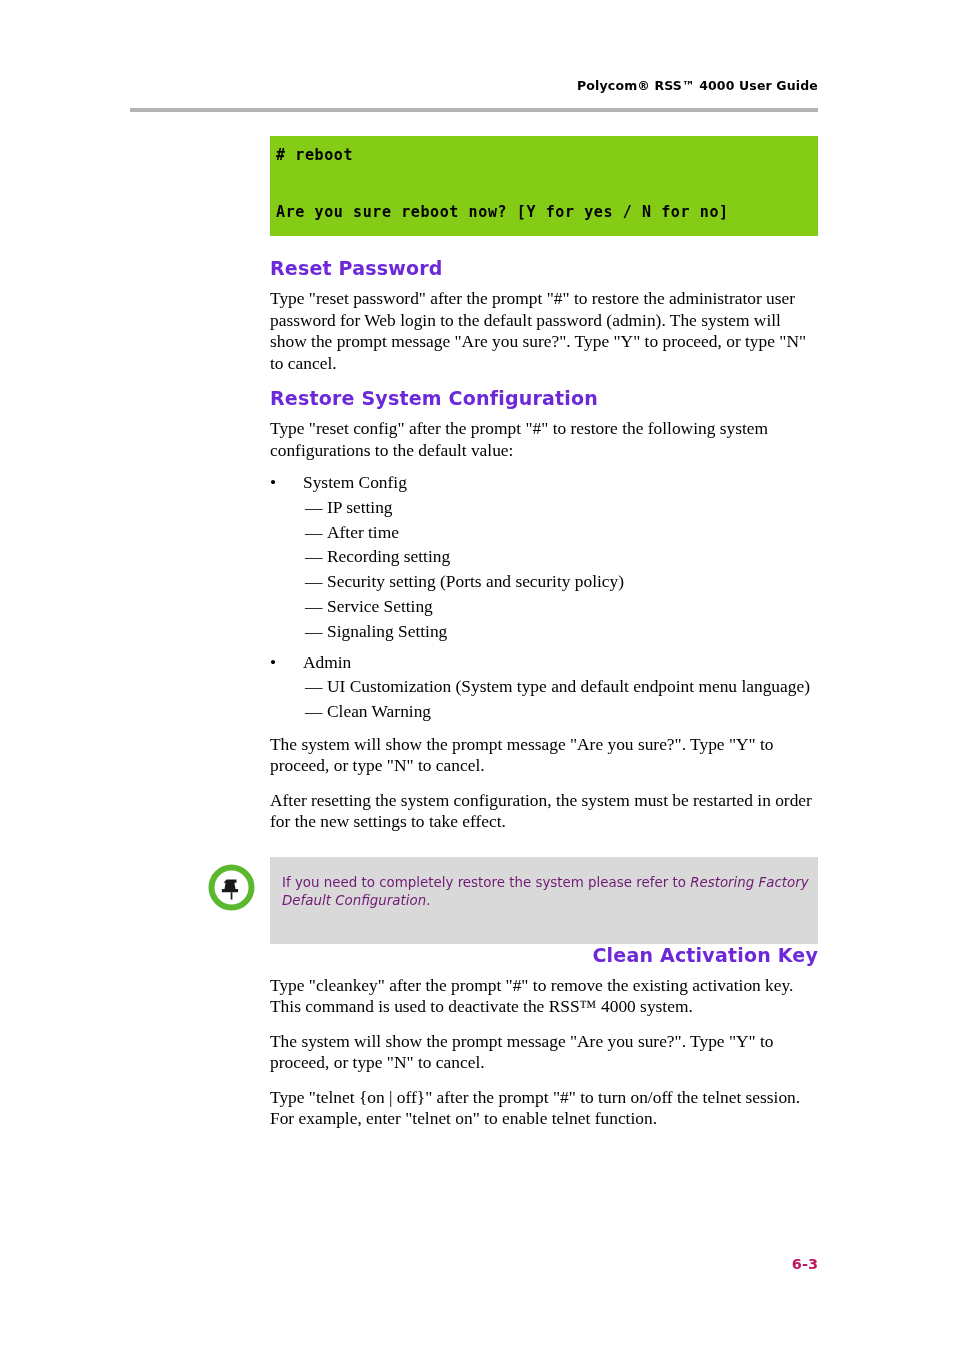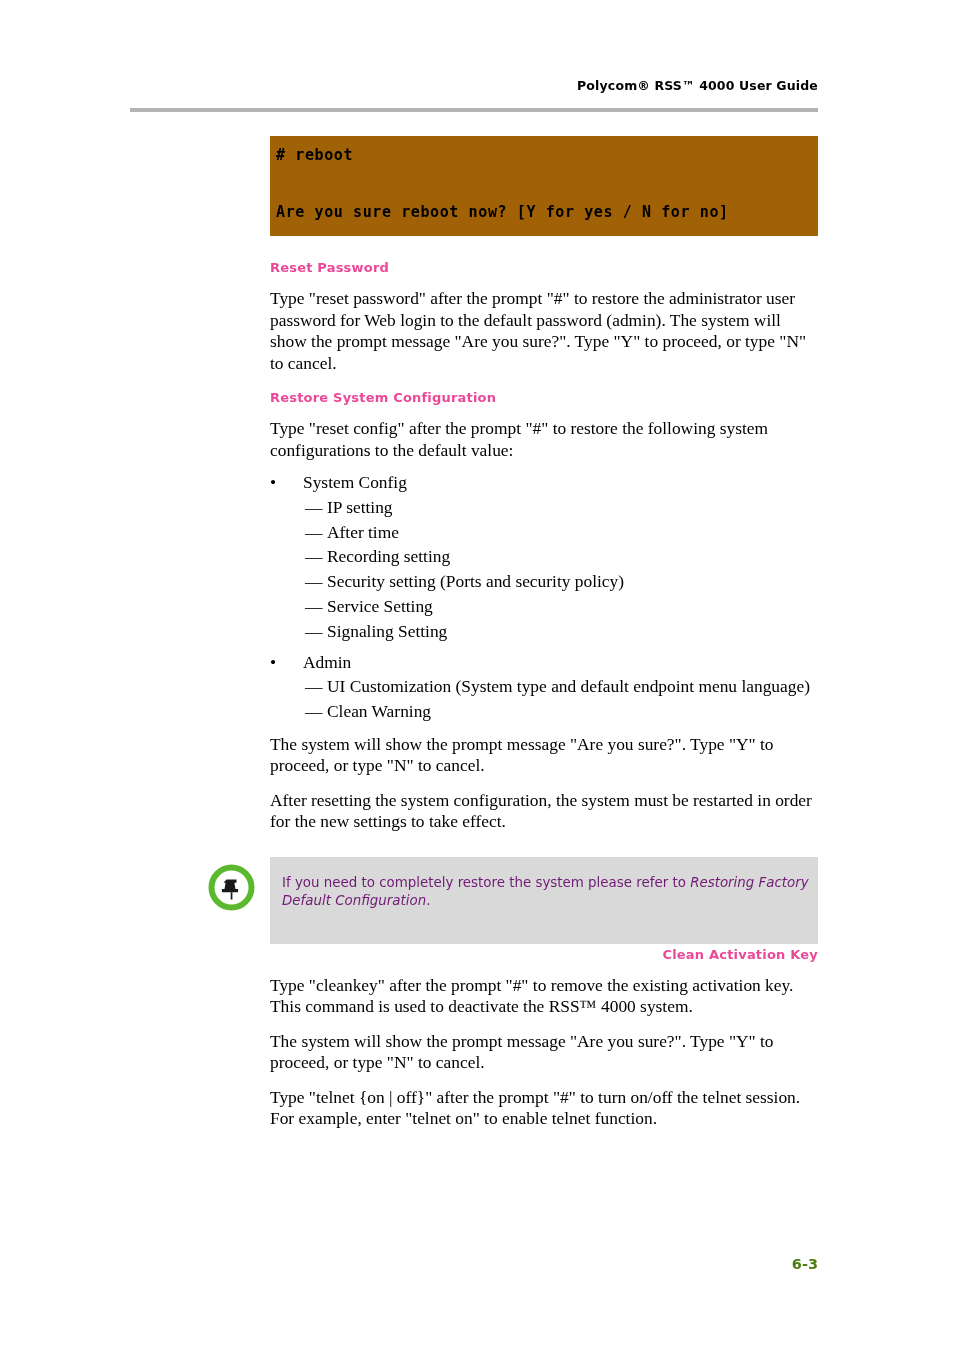--- a/index.html
+++ b/index.html
@@ -49,21 +49,21 @@
   
   .content {
     position: absolute;
     left: 270px;
     top: 136px;
     width: 548px;
   }
 
   
   .codeblock {
-    background: #a16207;
+    background: #84cc16;
     width: 548px;
     box-sizing: border-box;
     padding: 10px 0 14px 6px;
     margin: 0 0 21px 0;
   }
   .codeline {
     font-family: "DejaVu Sans Mono", "Liberation Mono", monospace;
     font-weight: bold;
     font-size: 15px;
     line-height: 19px;
@@ -71,25 +71,25 @@
     color: #000;
     white-space: pre;
     height: 19px;
   }
   .codeline.blank { color: transparent; }
 
   
   h2.section-heading {
     font-family: "DejaVu Sans", "Liberation Sans", sans-serif;
     font-weight: bold;
-    font-size: 13px;
+    font-size: 19px;
     line-height: 22px;
     letter-spacing: 0.2px;
     margin: 0 0 9px 0;
-    color: #ec4899;
+    color: #6d28d9;
   }
   .sec-gap-top { margin-top: 28px; }
   .sec-gap-top-lg { margin-top: 46px; text-align: right; }
 
   
   p.body-text {
     font-family: "Liberation Serif", "DejaVu Serif", serif;
     font-size: 17.4px;
     line-height: 21.5px;
     margin: 0 0 13px 0;
@@ -163,21 +163,21 @@
   
   .page-number {
     position: absolute;
     left: 130px;
     top: 1256px;
     width: 688px;
     text-align: right;
     font-family: "DejaVu Sans", "Liberation Sans", sans-serif;
     font-weight: bold;
     font-size: 14.5px;
-    color: #4d7c0f;
+    color: #be185d;
   }
 </style>
 </head>
 <body>
 
 <div class="page">
 
   <div class="header-title">Polycom® RSS™ 4000 User Guide</div>
   <div class="header-rule"></div>
 

